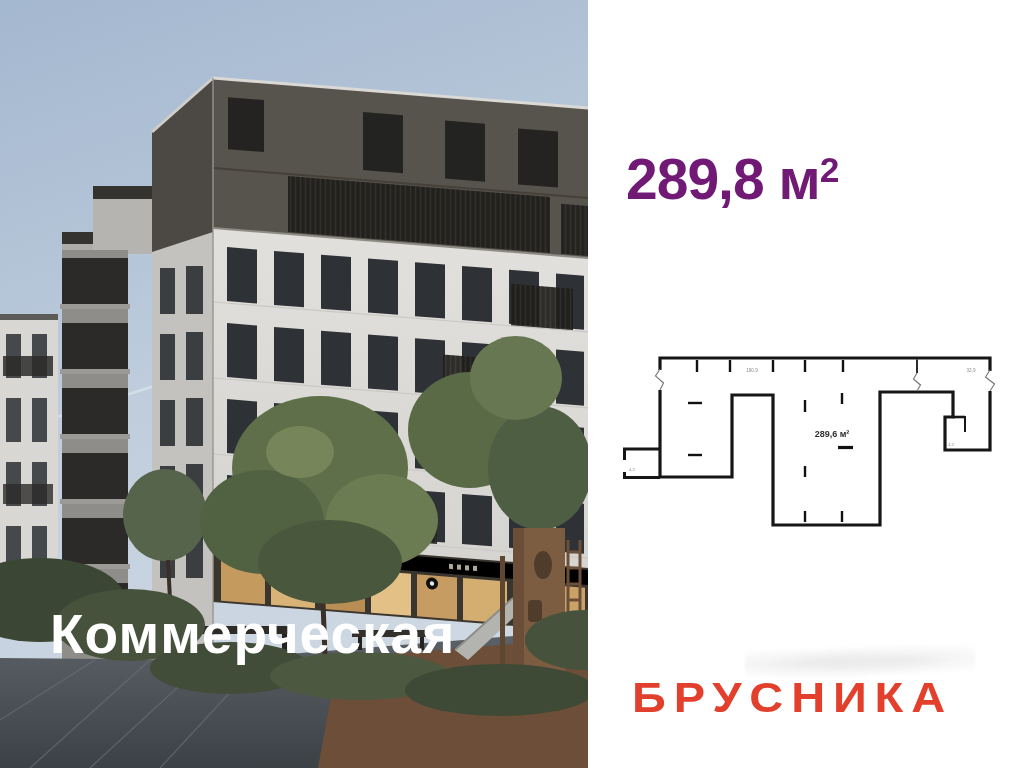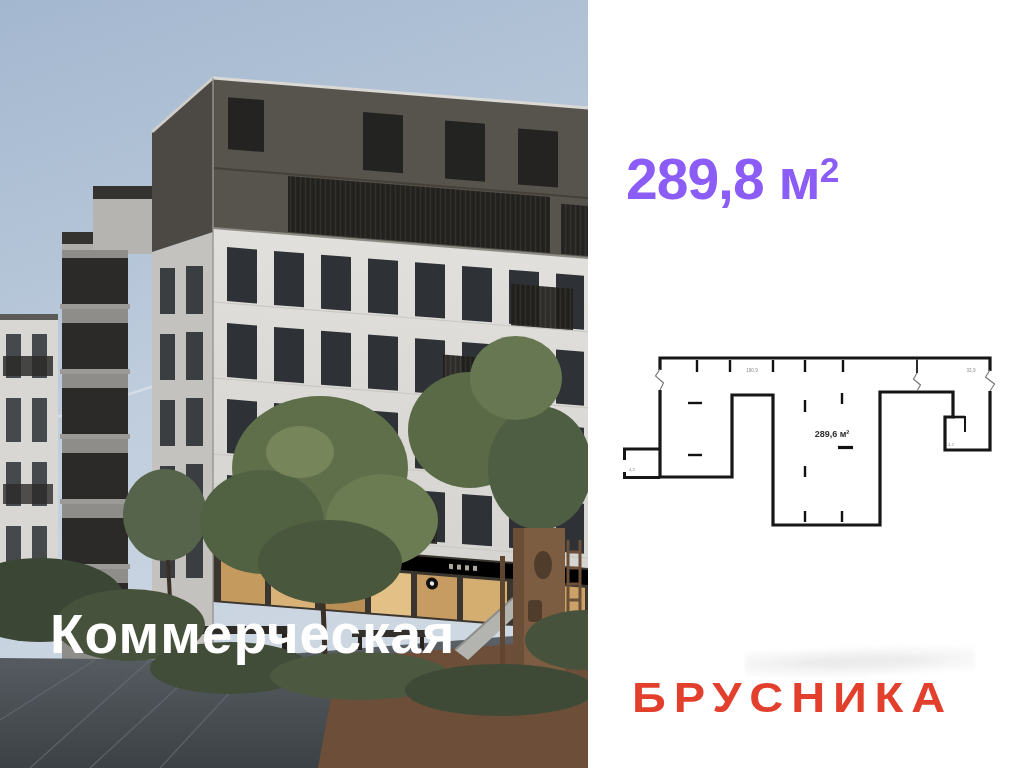--- a/index.html
+++ b/index.html
@@ -3,21 +3,21 @@
 <meta charset="utf-8">
 <style>
   html,body{margin:0;padding:0;background:#ffffff;}
   .stage{position:relative;width:1024px;height:768px;background:#ffffff;overflow:hidden;
          font-family:"Liberation Sans", sans-serif;}
   .photo{position:absolute;left:0;top:0;width:620px;height:768px;overflow:hidden;}
   .photo svg{display:block;width:588px;height:768px;}
   .photo-title{position:absolute;left:50px;top:601px;color:#ffffff;font-weight:700;
                font-size:55px;line-height:66px;letter-spacing:1px;white-space:nowrap;}
   .panel{position:absolute;left:588px;top:0;width:436px;height:768px;background:#ffffff;}
-  .area-headline{position:absolute;left:38px;top:146px;color:#8b5cf6;font-weight:800;
+  .area-headline{position:absolute;left:38px;top:146px;color:#701a75;font-weight:800;
                  font-size:57px;letter-spacing:-1px;white-space:nowrap;}
   .area-headline .sup{font-size:62%;position:relative;top:-0.48em;font-weight:800;}
   .floorplan{position:absolute;left:32px;top:345px;width:390px;height:190px;}
   .brand{position:absolute;left:44px;top:674px;color:#e2402d;font-weight:800;font-size:42px;
          letter-spacing:7px;transform:scaleX(1.12);transform-origin:left center;white-space:nowrap;}
   .watermark{position:absolute;left:157px;top:645px;width:230px;height:34px;pointer-events:none;
      background:
        radial-gradient(ellipse at 30% 55%, rgba(170,170,170,.22), rgba(170,170,170,0) 60%),
        radial-gradient(ellipse at 72% 40%, rgba(170,170,170,.18), rgba(170,170,170,0) 55%);
      filter:blur(1.5px);}

